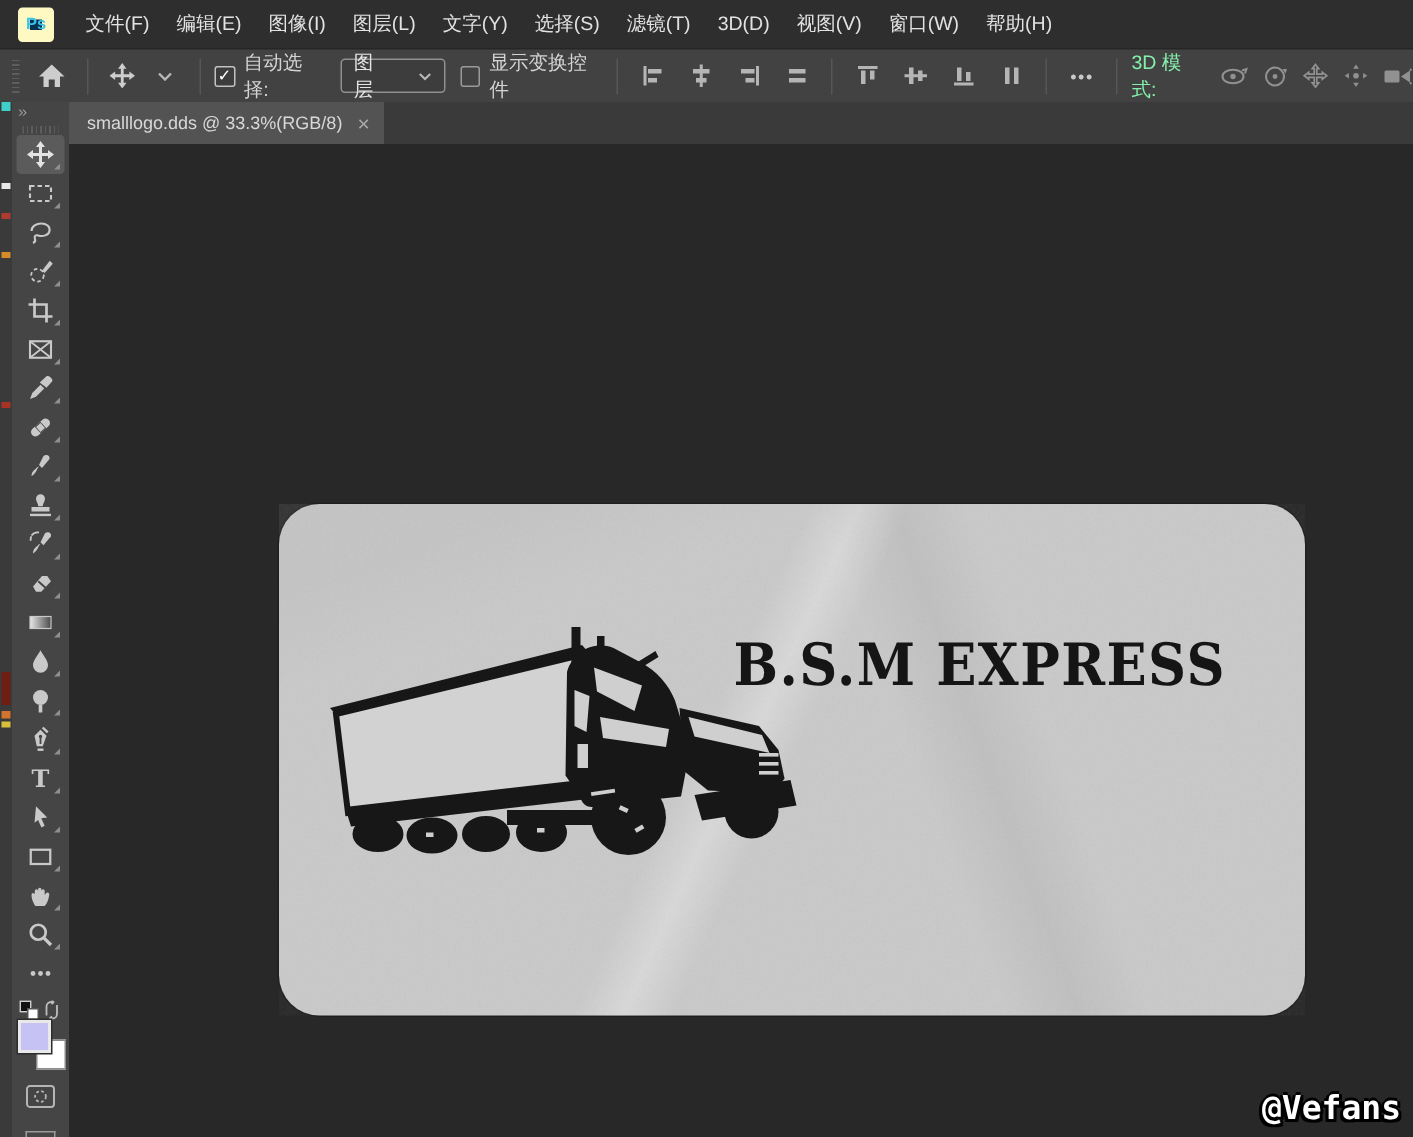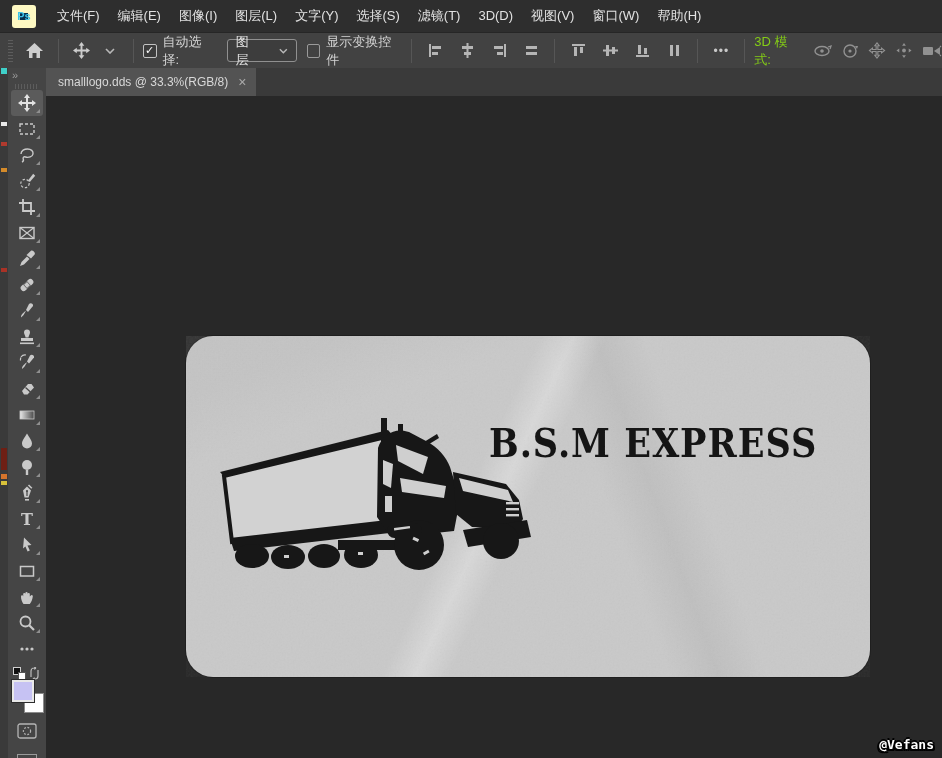--- a/index.html
+++ b/index.html
@@ -21,21 +21,21 @@
            background:repeating-linear-gradient(#5d5d5d 0 1px, transparent 1px 3px); }
   .obtn { height:28px; min-width:28px; display:flex; align-items:center; justify-content:center;
           border-radius:3px; padding:0 3px; }
   .obtn svg { display:block; }
   .sep { width:1px; height:24px; background:#565656; margin:0 9px; }
   .chk { width:14px; height:14px; border:1px solid #c2c2c2; border-radius:2px; margin-right:6px;
          display:flex; align-items:center; justify-content:center; font-size:11px; color:#fff; background:#3c3c3c; }
   .chk.unchecked { background:transparent; border-color:#9a9a9a; color:transparent; }
   .dropdown { height:23px; border:1px solid #909090; border-radius:3px; background:#3d3d3d;
               display:flex; align-items:center; gap:18px; padding:0 8px; margin:0 10px; color:#e4e4e4; }
-  .dim { color:#84cc16; }
+  .dim { color:#86efac; }
   .icon-row { display:flex; align-items:center; gap:4px; }
 
   
   .workspace { flex:1; display:flex; min-height:0; }
   .edge-strip { width:8px; background:#3a3a3a; position:relative; flex:0 0 auto; }
   .speck { position:absolute; left:1px; width:6px; }
 
   .tools-col { width:38px; background:#454545; display:flex; flex-direction:column; align-items:center; flex:0 0 auto; }
   .panel-head { height:28px; width:100%; display:flex; flex-direction:column; align-items:flex-start; padding:2px 0 0 4px; }
   .collapse { color:#9a9a9a; font-size:11px; line-height:10px; letter-spacing:-1px; }
@@ -75,21 +75,21 @@
         linear-gradient(115deg, transparent 42%, rgba(255,255,255,.28) 46%, transparent 50%),
         linear-gradient(70deg, transparent 60%, rgba(120,120,120,.12) 66%, transparent 72%),
         linear-gradient(160deg, rgba(150,150,150,.10) 10%, transparent 22%);
   }
   .truck { position:absolute; left:34px; top:82px; }
   .logo-text { position:absolute; left:303px; top:84px; color:#151515;
                font-family:"DejaVu Serif","Liberation Serif",serif; font-weight:bold; font-size:37px;
                letter-spacing:1px; white-space:nowrap; transform:scaleX(.95) scaleY(1.05); transform-origin:left top; }
 
   .watermark { position:absolute; right:8px; bottom:6px; color:#ffffff;
-               font-family:"DejaVu Sans Mono","Liberation Mono",monospace; font-weight:bold; font-size:13px;
+               font-family:"DejaVu Sans Mono","Liberation Mono",monospace; font-weight:bold; font-size:22px;
                text-shadow:-2px 0 0 #000, 2px 0 0 #000, 0 -2px 0 #000, 0 2px 0 #000, 2px 2px 0 #000, -2px 2px 0 #000; }
 </style>
 </head>
 <body>
 
 <div class="app">
 
   <div class="menubar">
     <div class="ps-logo">Ps</div>
     <span class="menu-item">文件(F)</span>

